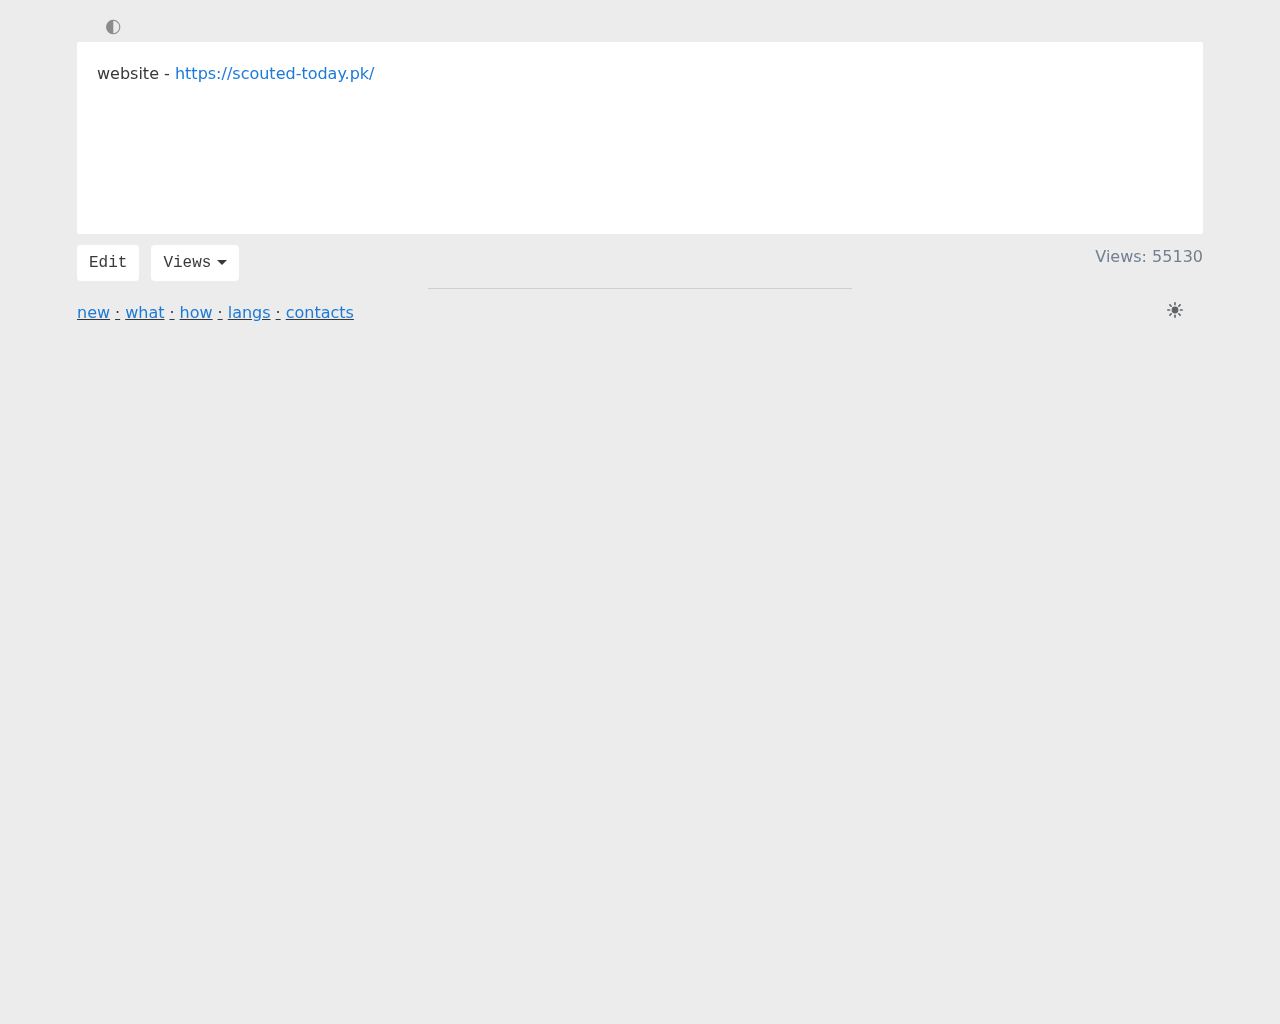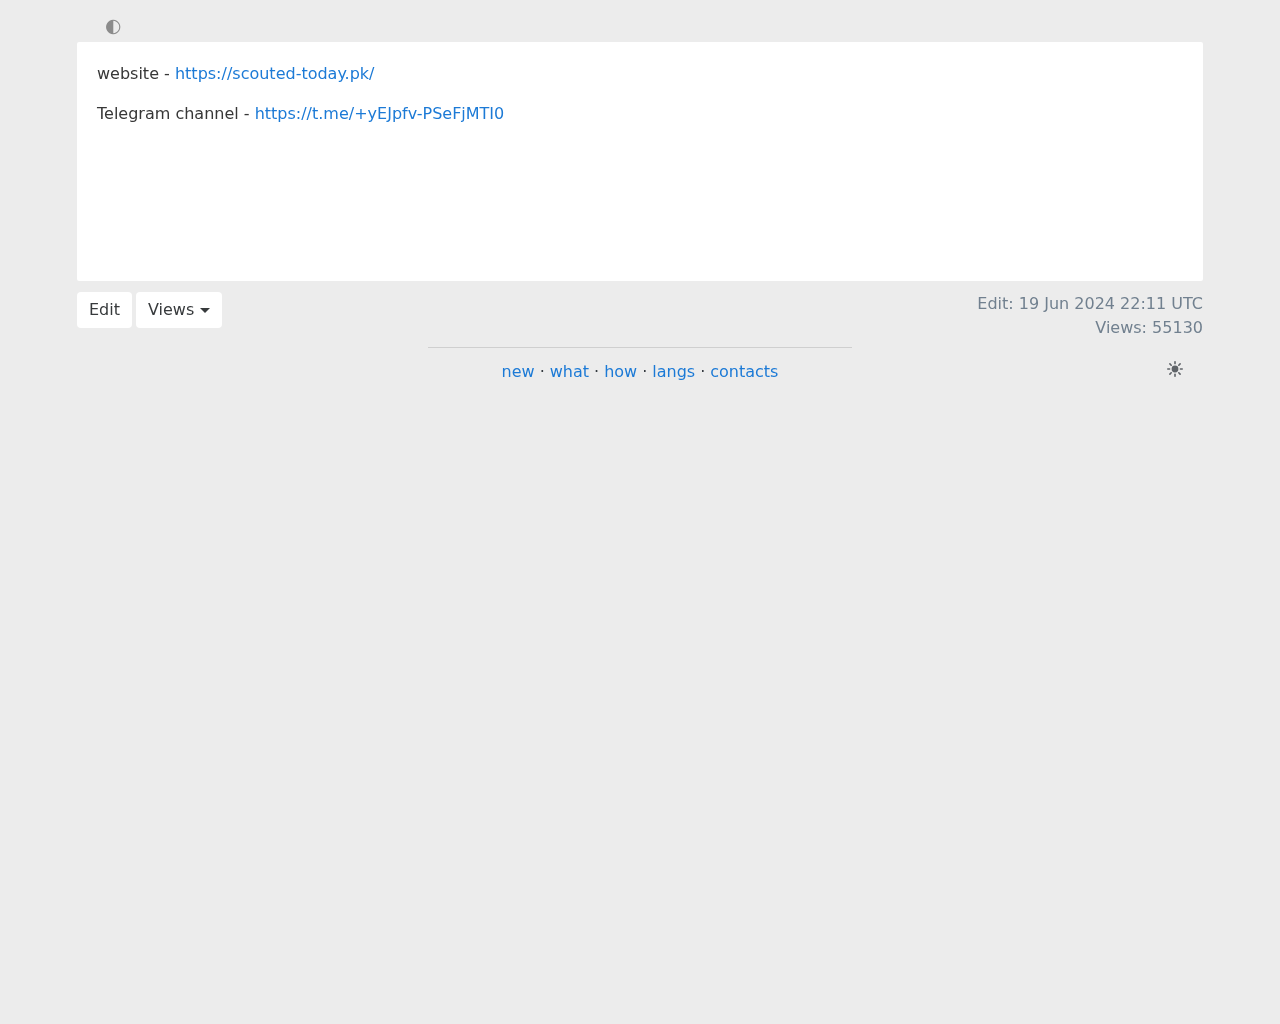--- a/index.html
+++ b/index.html
@@ -25,42 +25,42 @@
     font-size: 19px;
     line-height: 19px;
     color: #8b8b8b;
     cursor: pointer;
     user-select: none;
   }
 
   
   .card {
     background: #ffffff;
-    height: 239px;
+    height: 192px;
     padding: 20px;
     border-radius: 2px;
   }
   .card p {
     margin: 0 0 16px 0;
     line-height: 24px;
   }
   .card a, .footer-links a {
     color: #1c7ad6;
     text-decoration: none;
     cursor: pointer;
   }
 
   
   .action-row {
     display: flex;
     justify-content: space-between;
     align-items: flex-start;
     margin-top: 11px;
   }
-  .button-group { display: flex; gap: 4px; }
+  .button-group { display: flex; gap: 12px; font-family: Liberation Mono, monospace; }
   .btn {
     background: #ffffff;
     border: none;
     border-radius: 4px;
     padding: 6px 12px;
     font-family: inherit;
     font-size: 16px;
     line-height: 24px;
     color: #373a3c;
     cursor: pointer;
@@ -87,23 +87,23 @@
     margin-top: 7px;
   }
   .footer-divider {
     width: 424px;
     margin: 0 auto;
     border: none;
     border-top: 1px solid #cfcfcf;
     height: 0;
   }
   .footer-links {
-    text-align: center;
     padding-top: 12px;
     line-height: 24px;
+    text-decoration: underline;
   }
   .sep { color: #343a40; margin: 0 5px; }
   .theme-toggle {
     position: absolute;
     right: 20px;
     top: 14px;
     width: 16px;
     height: 16px;
     cursor: pointer;
   }
@@ -113,30 +113,28 @@
 <body>
 
 <div class="container">
 
   <div class="topbar">
     <span class="contrast-icon">◐</span>
   </div>
 
   <div class="card">
     <p><span>website - </span><a>https://scouted-today.pk/</a></p>
-    <p><span>Telegram channel - </span><a>https://t.me/+yEJpfv-PSeFjMTI0</a></p>
   </div>
 
   <div class="action-row">
     <div class="button-group">
       <button class="btn">Edit</button>
       <button class="btn"><span>Views</span><span class="caret"></span></button>
     </div>
     <div class="meta">
-      <div>Edit: 19 Jun 2024 22:11 UTC</div>
       <div>Views: 55130</div>
     </div>
   </div>
 
   <div class="footer">
     <hr class="footer-divider">
     <div class="footer-links">
       <a>new</a><span class="sep">·</span><a>what</a><span class="sep">·</span><a>how</a><span class="sep">·</span><a>langs</a><span class="sep">·</span><a>contacts</a>
     </div>
     <span class="theme-toggle">

